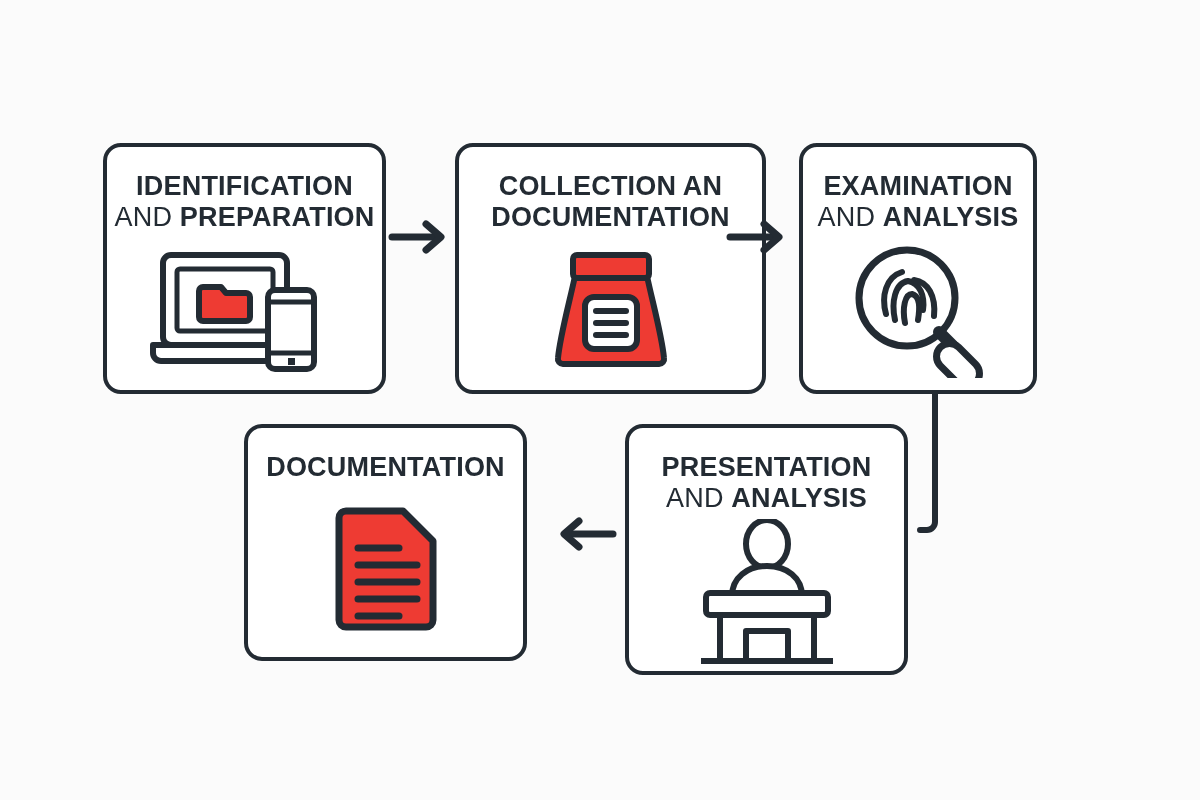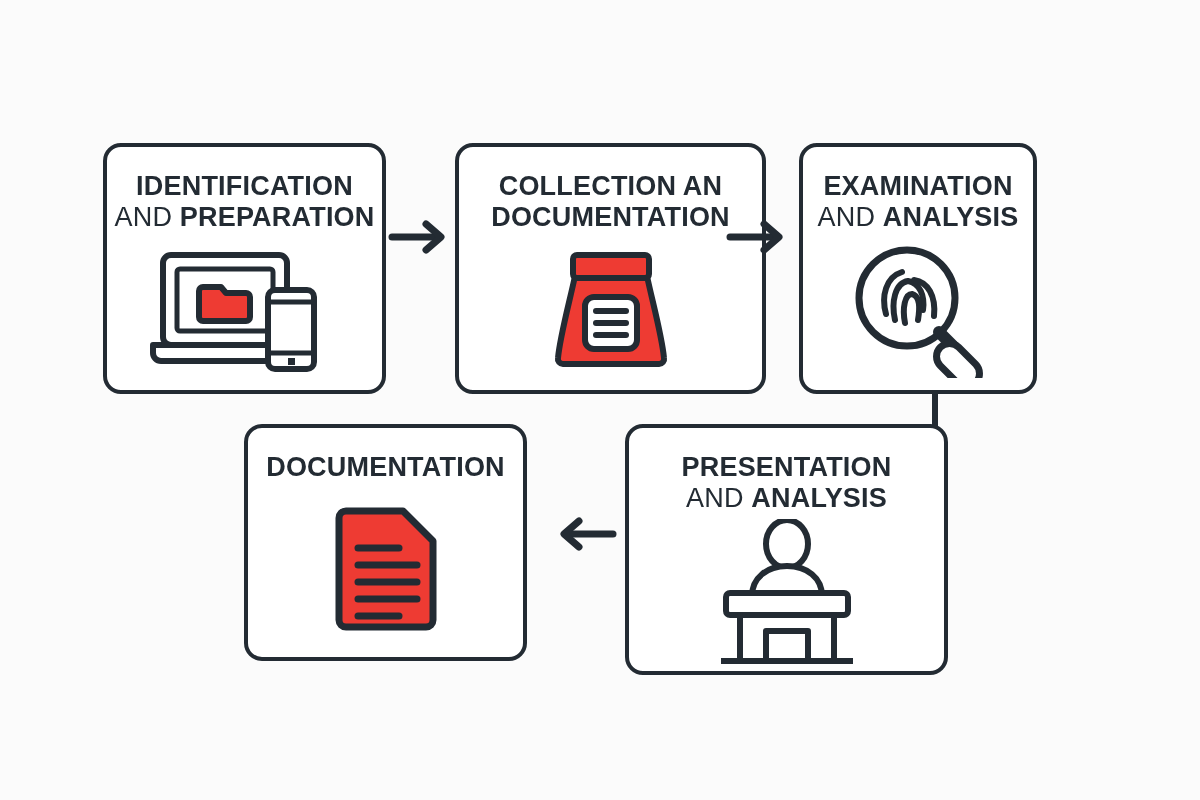--- a/index.html
+++ b/index.html
@@ -51,21 +51,21 @@
     align-items: center;
     justify-content: center;
     width: 100%;
   }
 
   
   #node-1 { left: 103px; top: 143px;  width: 283px; height: 251px; }
   #node-2 { left: 455px; top: 143px;  width: 311px; height: 251px; }
   #node-3 { left: 799px; top: 143px;  width: 238px; height: 251px; }
   #node-4 { left: 244px; top: 424px;  width: 283px; height: 237px; }
-  #node-5 { left: 625px; top: 424px;  width: 323px; height: 251px; }
+  #node-5 { left: 625px; top: 424px;  width: 283px; height: 251px; }
 
   #node-1 .node-label, #node-4 .node-label { padding-top: 24px; }
   #node-2 .node-label, #node-3 .node-label, #node-5 .node-label { padding-top: 24px; }
 
   
   .connector {
     position: absolute;
   }
   .connector svg { display: block; overflow: visible; }
 

